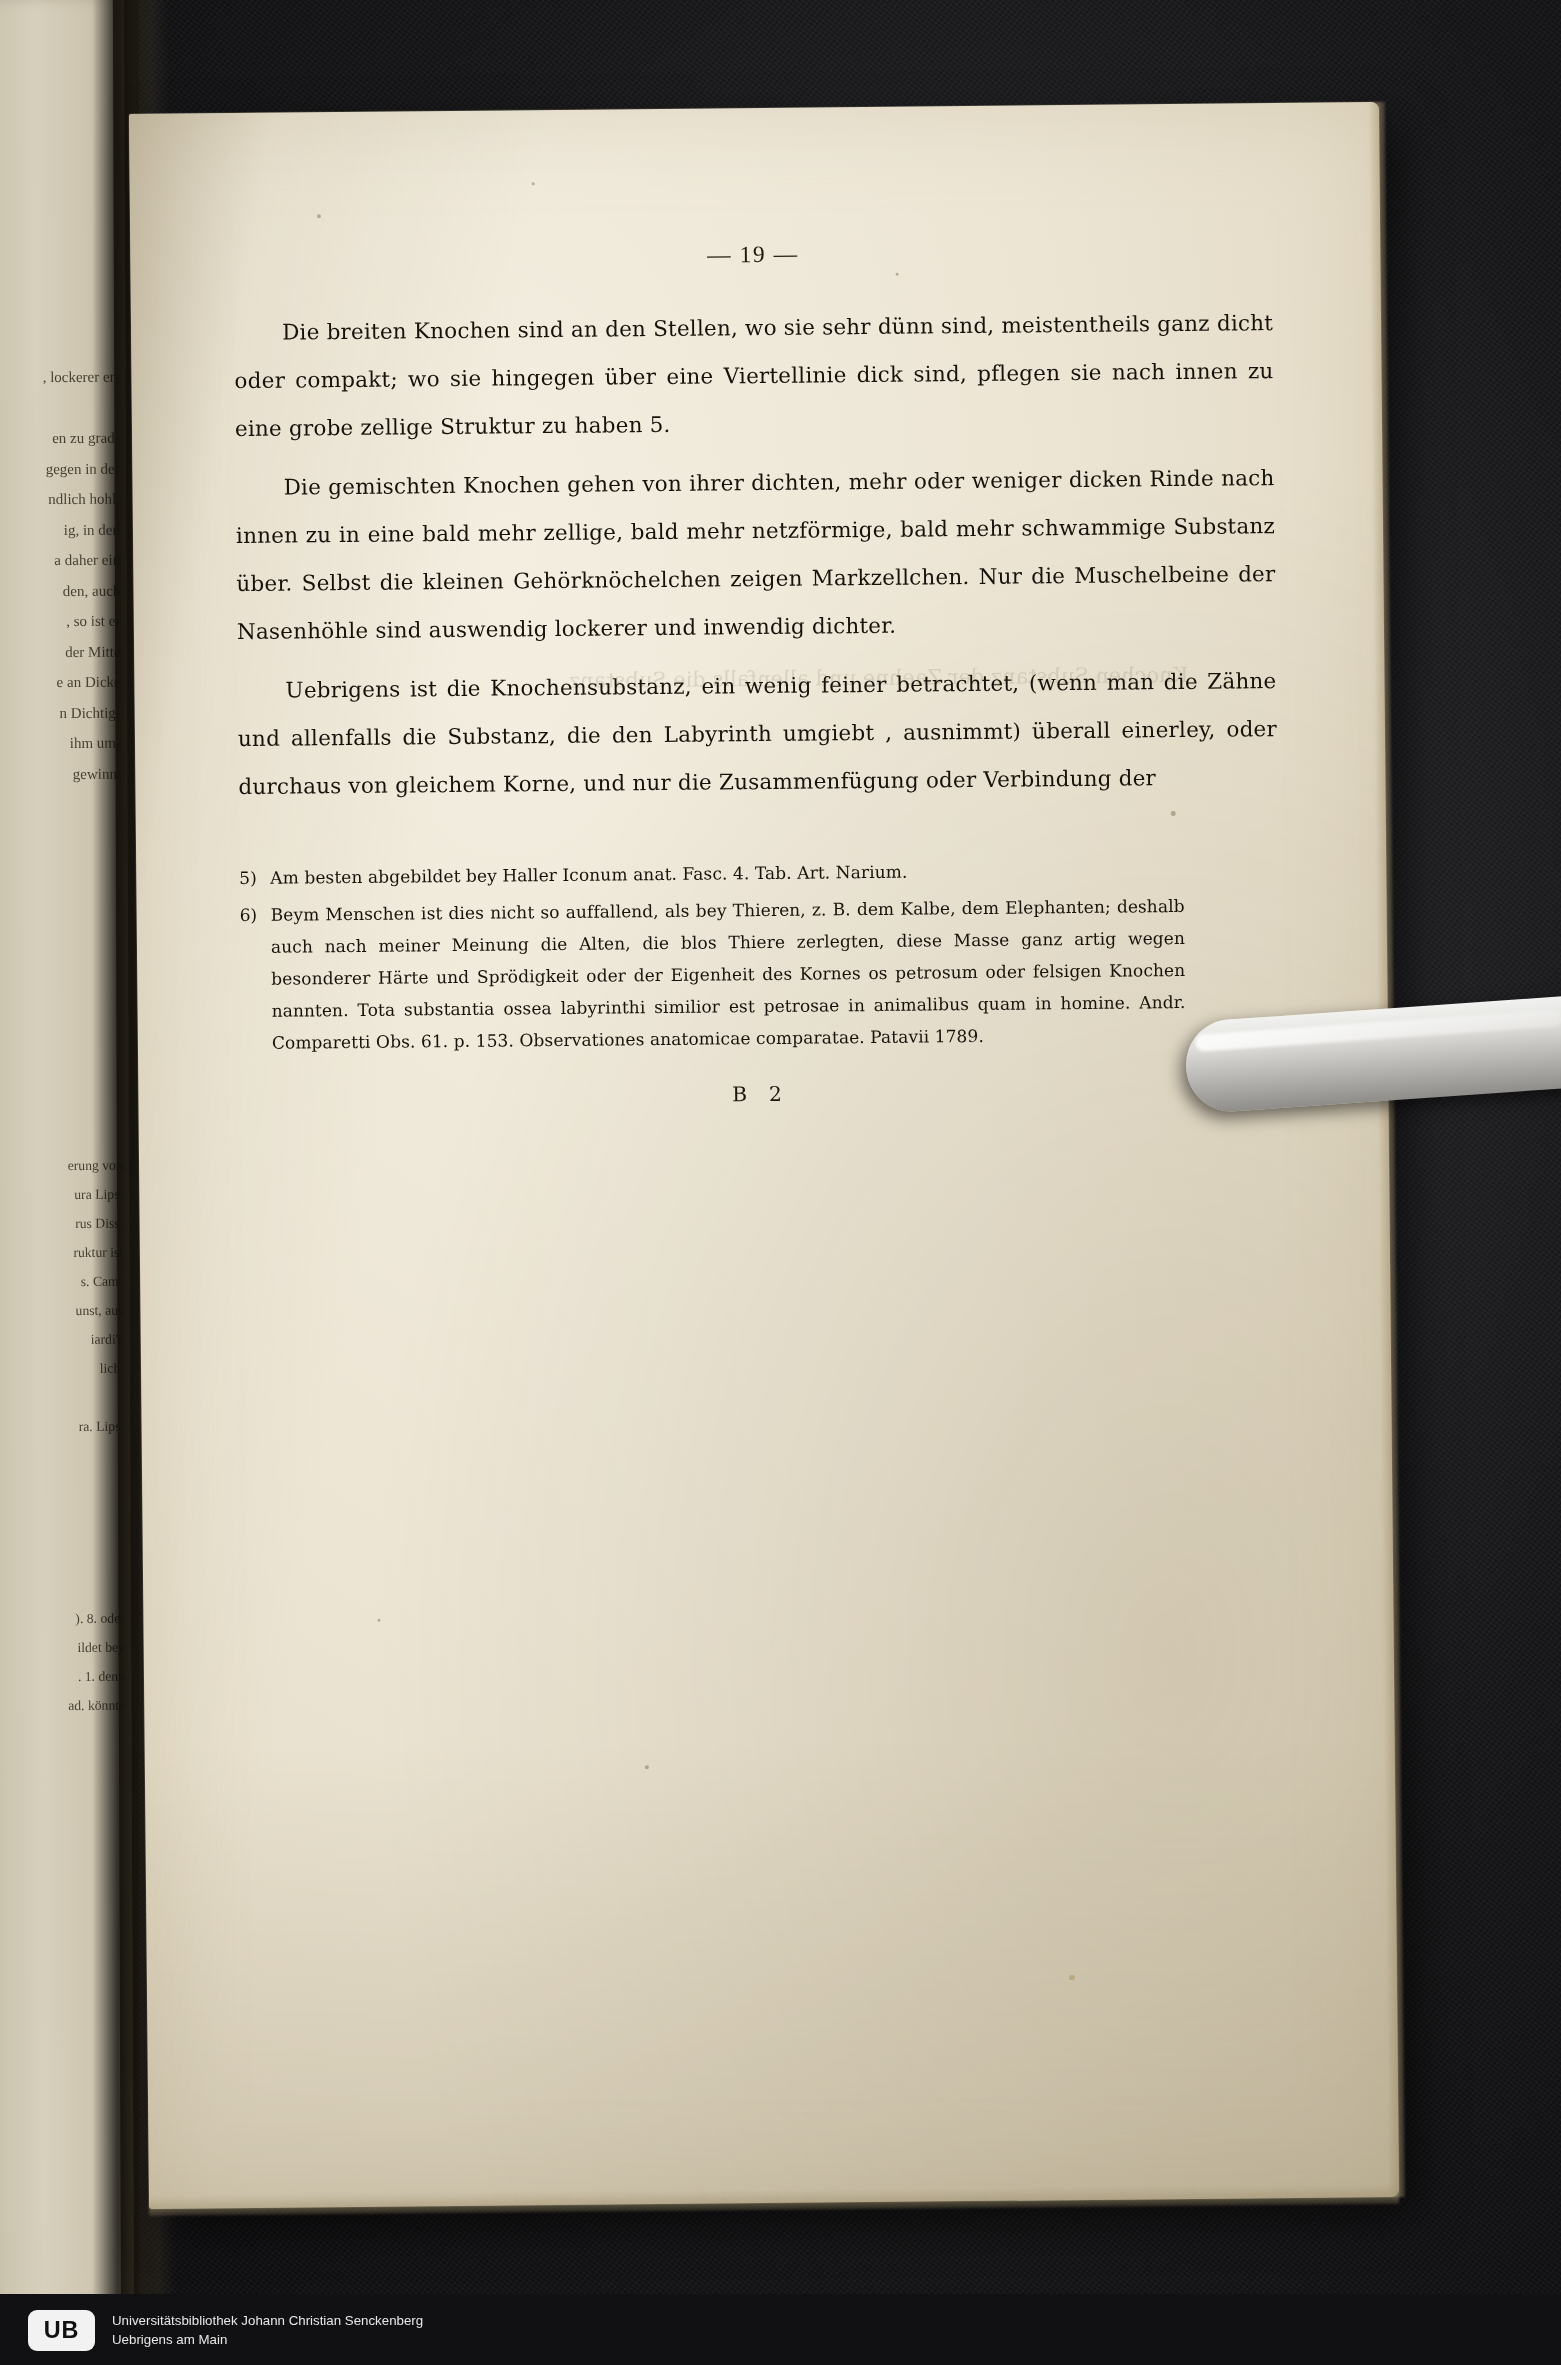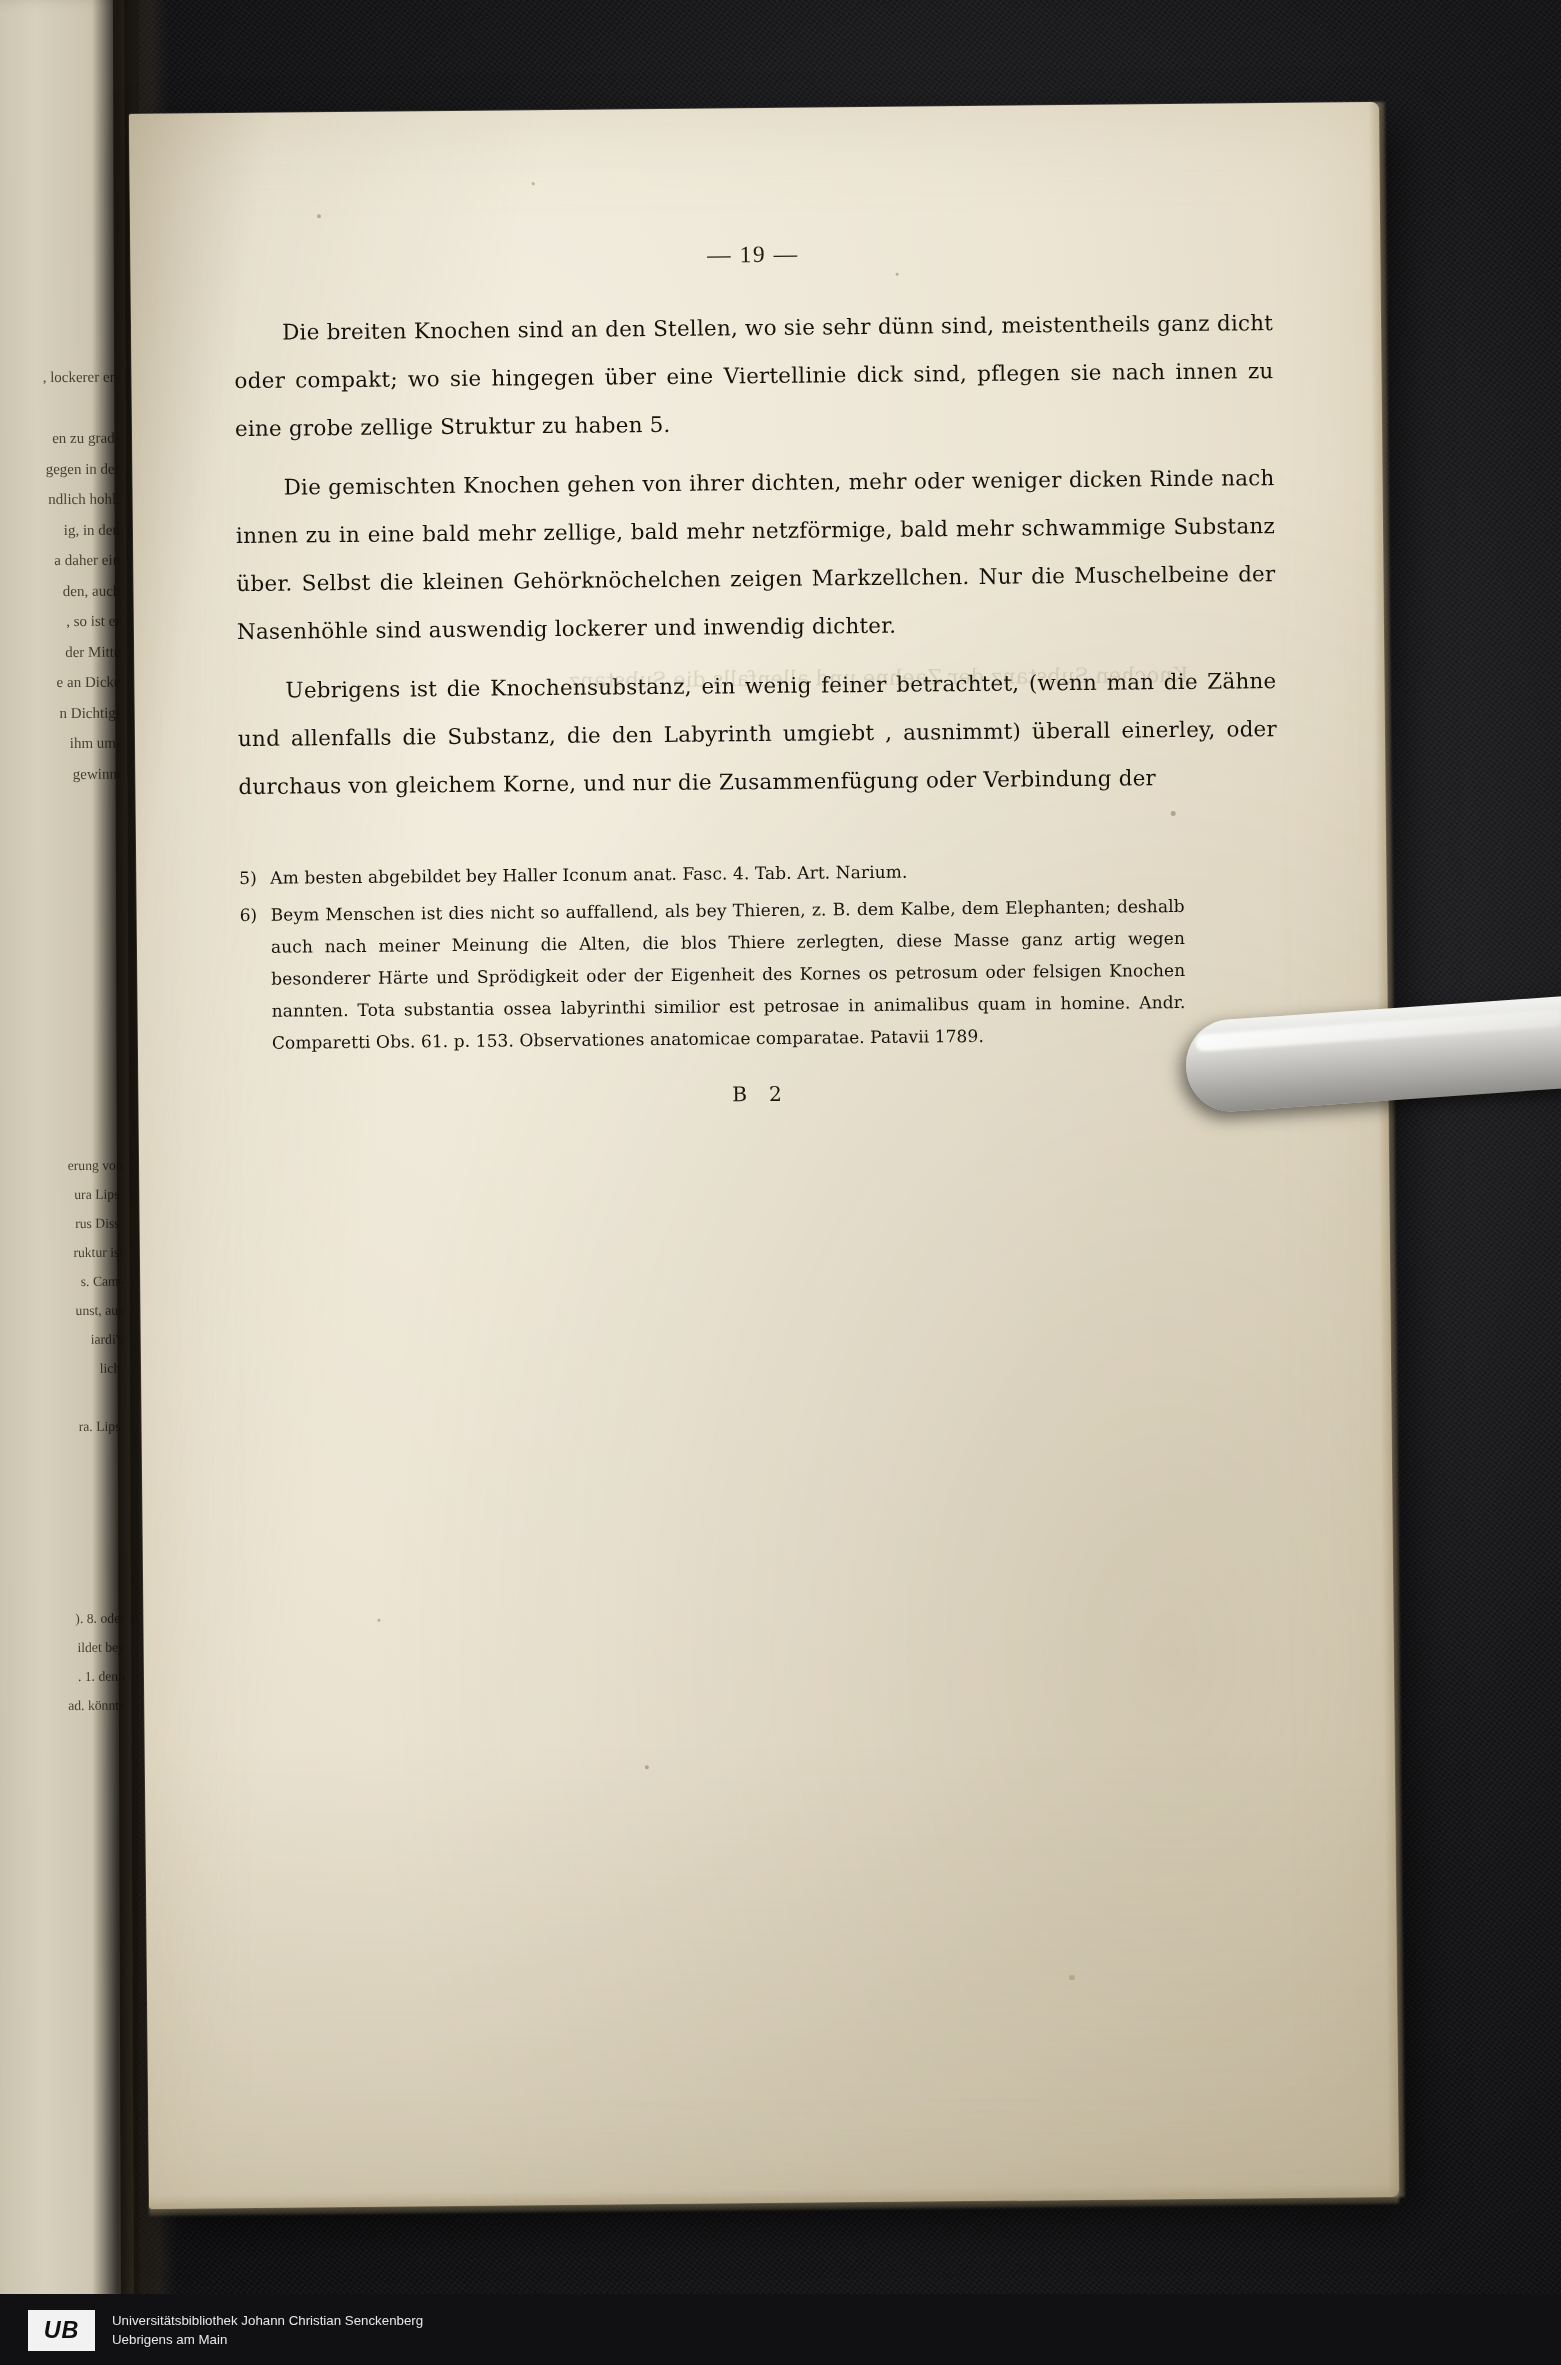--- a/index.html
+++ b/index.html
@@ -256,22 +256,21 @@
     height: 41px;
     background: #f2f2f2;
     color: #111;
     font-family: "Liberation Sans", sans-serif;
     font-weight: bold;
     font-size: 23.4px;
     display: flex;
     align-items: center;
     justify-content: center;
     letter-spacing: 0.8px;
-    border-radius: 0;
-    font-style: italic;
+    border-radius: 9px;
   }
   .ub-text {
     margin-left: 17px;
     color: #e8e8e8;
     font-family: "Liberation Sans", sans-serif;
     font-size: 13.3px;
     line-height: 19px;
   }
 </style>
 </head>

